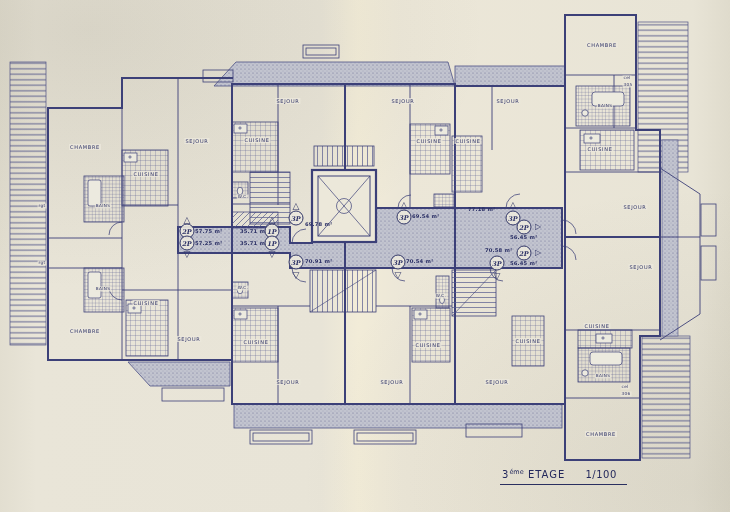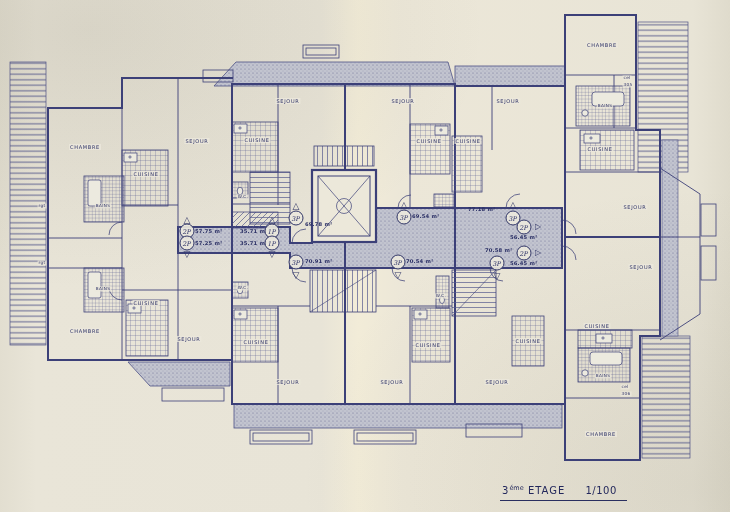--- a/index.html
+++ b/index.html
@@ -17,28 +17,28 @@
     font-size:5px;letter-spacing:.7px;color:#2e3367;white-space:nowrap;
     font-weight:500;background:rgba(236,232,221,.78);padding:0 1px;line-height:1.2;
   }
   .xs{font-size:4.2px;letter-spacing:.3px;}
   .tri{position:absolute;transform:translate(-50%,-50%);font-size:9px;line-height:1;color:#323768;}
   .tri.r{font-size:8px;}
   .badge{
     position:absolute;transform:translate(-50%,-50%);width:13px;height:13px;
     border:1.2px solid #323768;border-radius:50%;background:rgba(236,232,221,.92);
     display:flex;align-items:center;justify-content:center;
-    font-family:"DejaVu Serif",serif;font-style:italic;font-weight:normal;font-size:6.5px;color:#2c3166;
+    font-family:"DejaVu Serif",serif;font-style:italic;font-weight:bold;font-size:6.5px;color:#2c3166;
   }
   .area{
     position:absolute;transform:translate(0,-50%);font-size:5.2px;font-weight:bold;
     color:#2c3166;letter-spacing:.2px;white-space:nowrap;
   }
   .title{
-    position:absolute;left:500px;top:484px;color:#23285c;font-size:10px;
+    position:absolute;left:500px;top:468px;color:#23285c;font-size:10px;
     letter-spacing:1px;border-bottom:1.2px solid #2a2f60;padding:0 10px 4px 2px;font-weight:500;
   }
   .title sup{font-size:6.5px;letter-spacing:0;}
   .title .scale{margin-left:16px;letter-spacing:.5px;}
 </style>
 </head>
 <body>
 
 <div class="stage">
 

